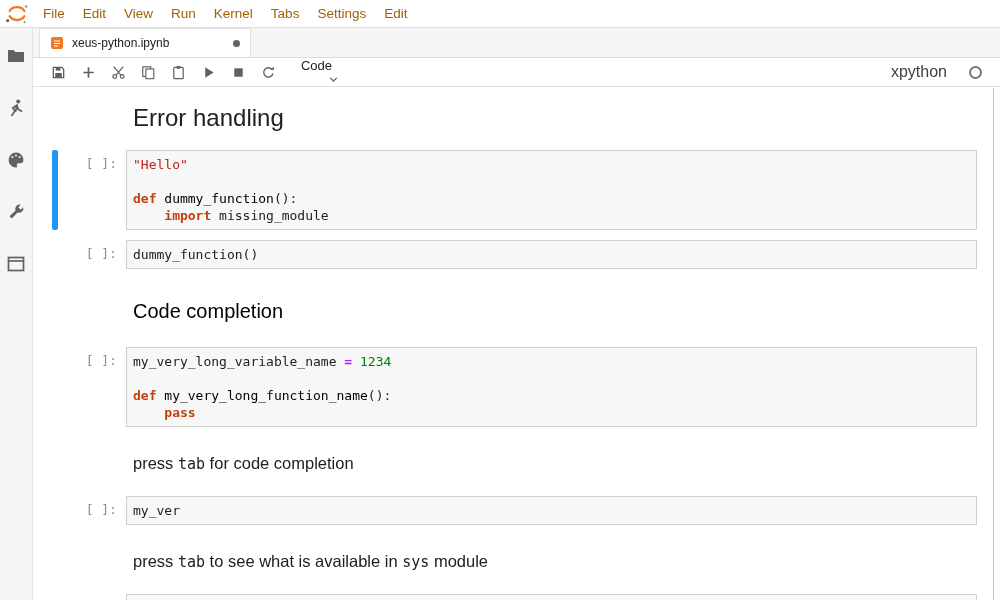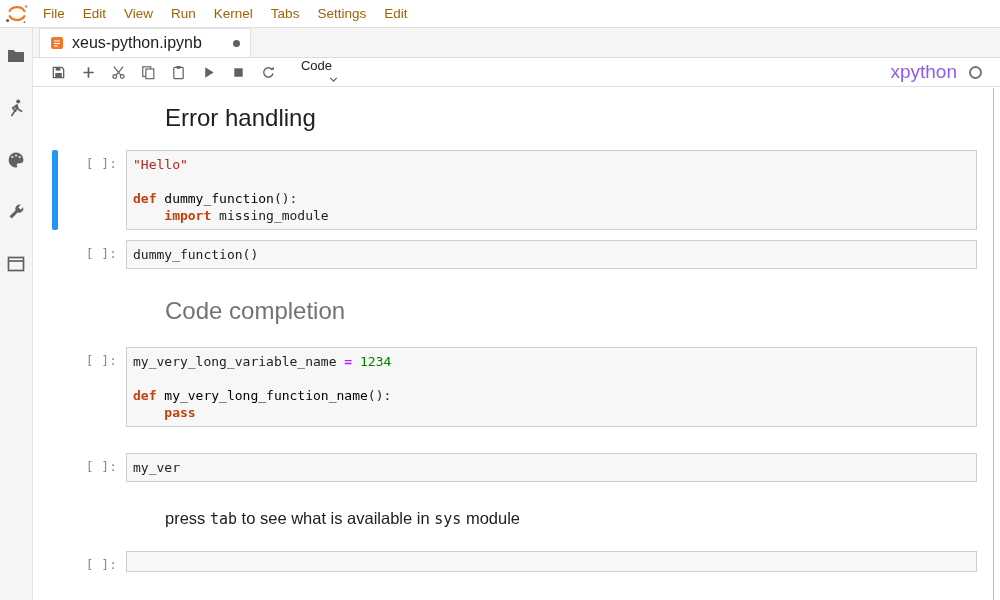--- a/index.html
+++ b/index.html
@@ -18,55 +18,55 @@
     border-right:1px solid #e4e4e4; display:flex; flex-direction:column; align-items:center;
     padding-top:18px; gap:32px; }
   .sb-icon { width:20px; height:20px; cursor:pointer; }
 
   
   .main { position:absolute; left:33px; top:28px; width:967px; height:572px; background:#fff; }
   .tabbar { height:30px; background:#f5f5f5; border-bottom:1px solid #dcdcdc;
     display:flex; align-items:stretch; }
   .tab { margin-left:6px; background:#fff; border:1px solid #e0e0e0; border-bottom:none;
     display:flex; align-items:center; padding:0 10px; width:212px; cursor:pointer; }
-  .tab-title { font-size:16px; margin-left:8px; flex:1; color:#212121; }
+  .tab-title { font-size:12px; margin-left:8px; flex:1; color:#212121; }
   .dirty-dot { width:7px; height:7px; border-radius:50%; background:#616161; }
 
   .toolbar { height:29px; background:#fff; border-bottom:1px solid #e0e0e0;
     display:flex; align-items:center; padding:0 10px; }
   .tb-btn { width:30px; height:29px; display:flex; align-items:center; justify-content:center; cursor:pointer; }
   .tb-btn svg { width:15px; height:15px; }
   .celltype { display:flex; align-items:center; font-size:13px; color:#212121;
     margin-left:10px; cursor:pointer;flex-direction:column; }
   .celltype .chev { margin-left:34px; width:13px; height:13px; }
   .toolbar-spacer { flex:1; }
-  .kernel-name { font-size:19px; color:#8b5cf6; margin-right:12px; cursor:pointer; }
+  .kernel-name { font-size:16px; color:#404040; margin-right:22px; cursor:pointer; }
   .kernel-status { width:13px; height:13px; border-radius:50%; border:2px solid #757575;
     margin-right:8px; cursor:pointer; background:transparent; }
 
   
   .content { position:absolute; top:60px; left:0; width:961px; height:512px; background:#fff;
     border-right:1px solid #bdbdbd; overflow:hidden; }
   #cells { padding-top:8px; }
 
   .cell { display:flex; margin:0; padding-left:19px; }
   .cell.code { margin:10px 0; }
   .collapser { width:6px; flex:none; border-radius:2px; }
   .cell.active .collapser { background:#2196f3; }
   .prompt { width:68px; flex:none; text-align:right; padding-right:9px; padding-top:6px;
     font-family:"DejaVu Sans Mono","Liberation Mono",monospace; font-size:13px; color:#8c8c8c; }
   .input { flex:1; margin-right:16px; background:#f7f7f7; border:1px solid #cfcfcf;
     padding:5px 6px; font-family:"DejaVu Sans Mono","Liberation Mono",monospace;
     font-size:13px; line-height:17px; color:#212121; white-space:pre; }
   .line { min-height:17px; }
   .cell.markdown .input { background:transparent; border:none; padding:0 0 0 7px;
-    font-family:"Liberation Sans",sans-serif; white-space:normal;margin-left:32px; }
+    font-family:"Liberation Sans",sans-serif; white-space:normal; }
 
   .md-h2 { font-size:24px; line-height:32px; padding:6px 0 6px; color:#212121; }
-  .md-h1 { font-size:24px; line-height:36px; padding:14px 0 8px; color:#737373; }
+  .md-h1 { font-size:20px; line-height:36px; padding:14px 0 8px; color:#000000; }
   .md-p  { font-size:16.5px; line-height:24px; padding:14px 0 10px; color:#212121; }
   .mono  { font-family:"DejaVu Sans Mono","Liberation Mono",monospace; font-size:15px; }
 
   
   .tok-str { color:#ba2121; }
   .tok-kw  { color:#c2410c; font-weight:bold; }
   .tok-fn  { color:#000000; }
   .tok-num { color:#080808; color:#008000; }
   .tok-op  { color:#aa22ff; font-weight:bold; }
 </style>
@@ -217,20 +217,23 @@
           </div>
         </div>
         <div class="cell code">
           <div class="collapser"></div>
           <div class="prompt">[ ]:</div>
           <div class="input"><div class="line"><span>my_very_long_variable_name </span><span class="tok-op">=</span><span> </span><span class="tok-num">1234</span></div><div class="line">&nbsp;</div><div class="line"><span class="tok-kw">def</span><span> </span><span class="tok-fn">my_very_long_function_name</span><span>():</span></div><div class="line"><span>    </span><span class="tok-kw">pass</span></div></div>
         </div>
         <div class="cell markdown">
           <div class="collapser"></div>
           <div class="prompt"></div>
+          <div class="input">
+            <div class="md-p"><span>press </span><span class="mono">tab</span><span> for code completion</span></div>
+          </div>
         </div>
         <div class="cell code">
           <div class="collapser"></div>
           <div class="prompt">[ ]:</div>
           <div class="input"><div class="line"><span>my_ver</span></div></div>
         </div>
         <div class="cell markdown">
           <div class="collapser"></div>
           <div class="prompt"></div>
           <div class="input">

